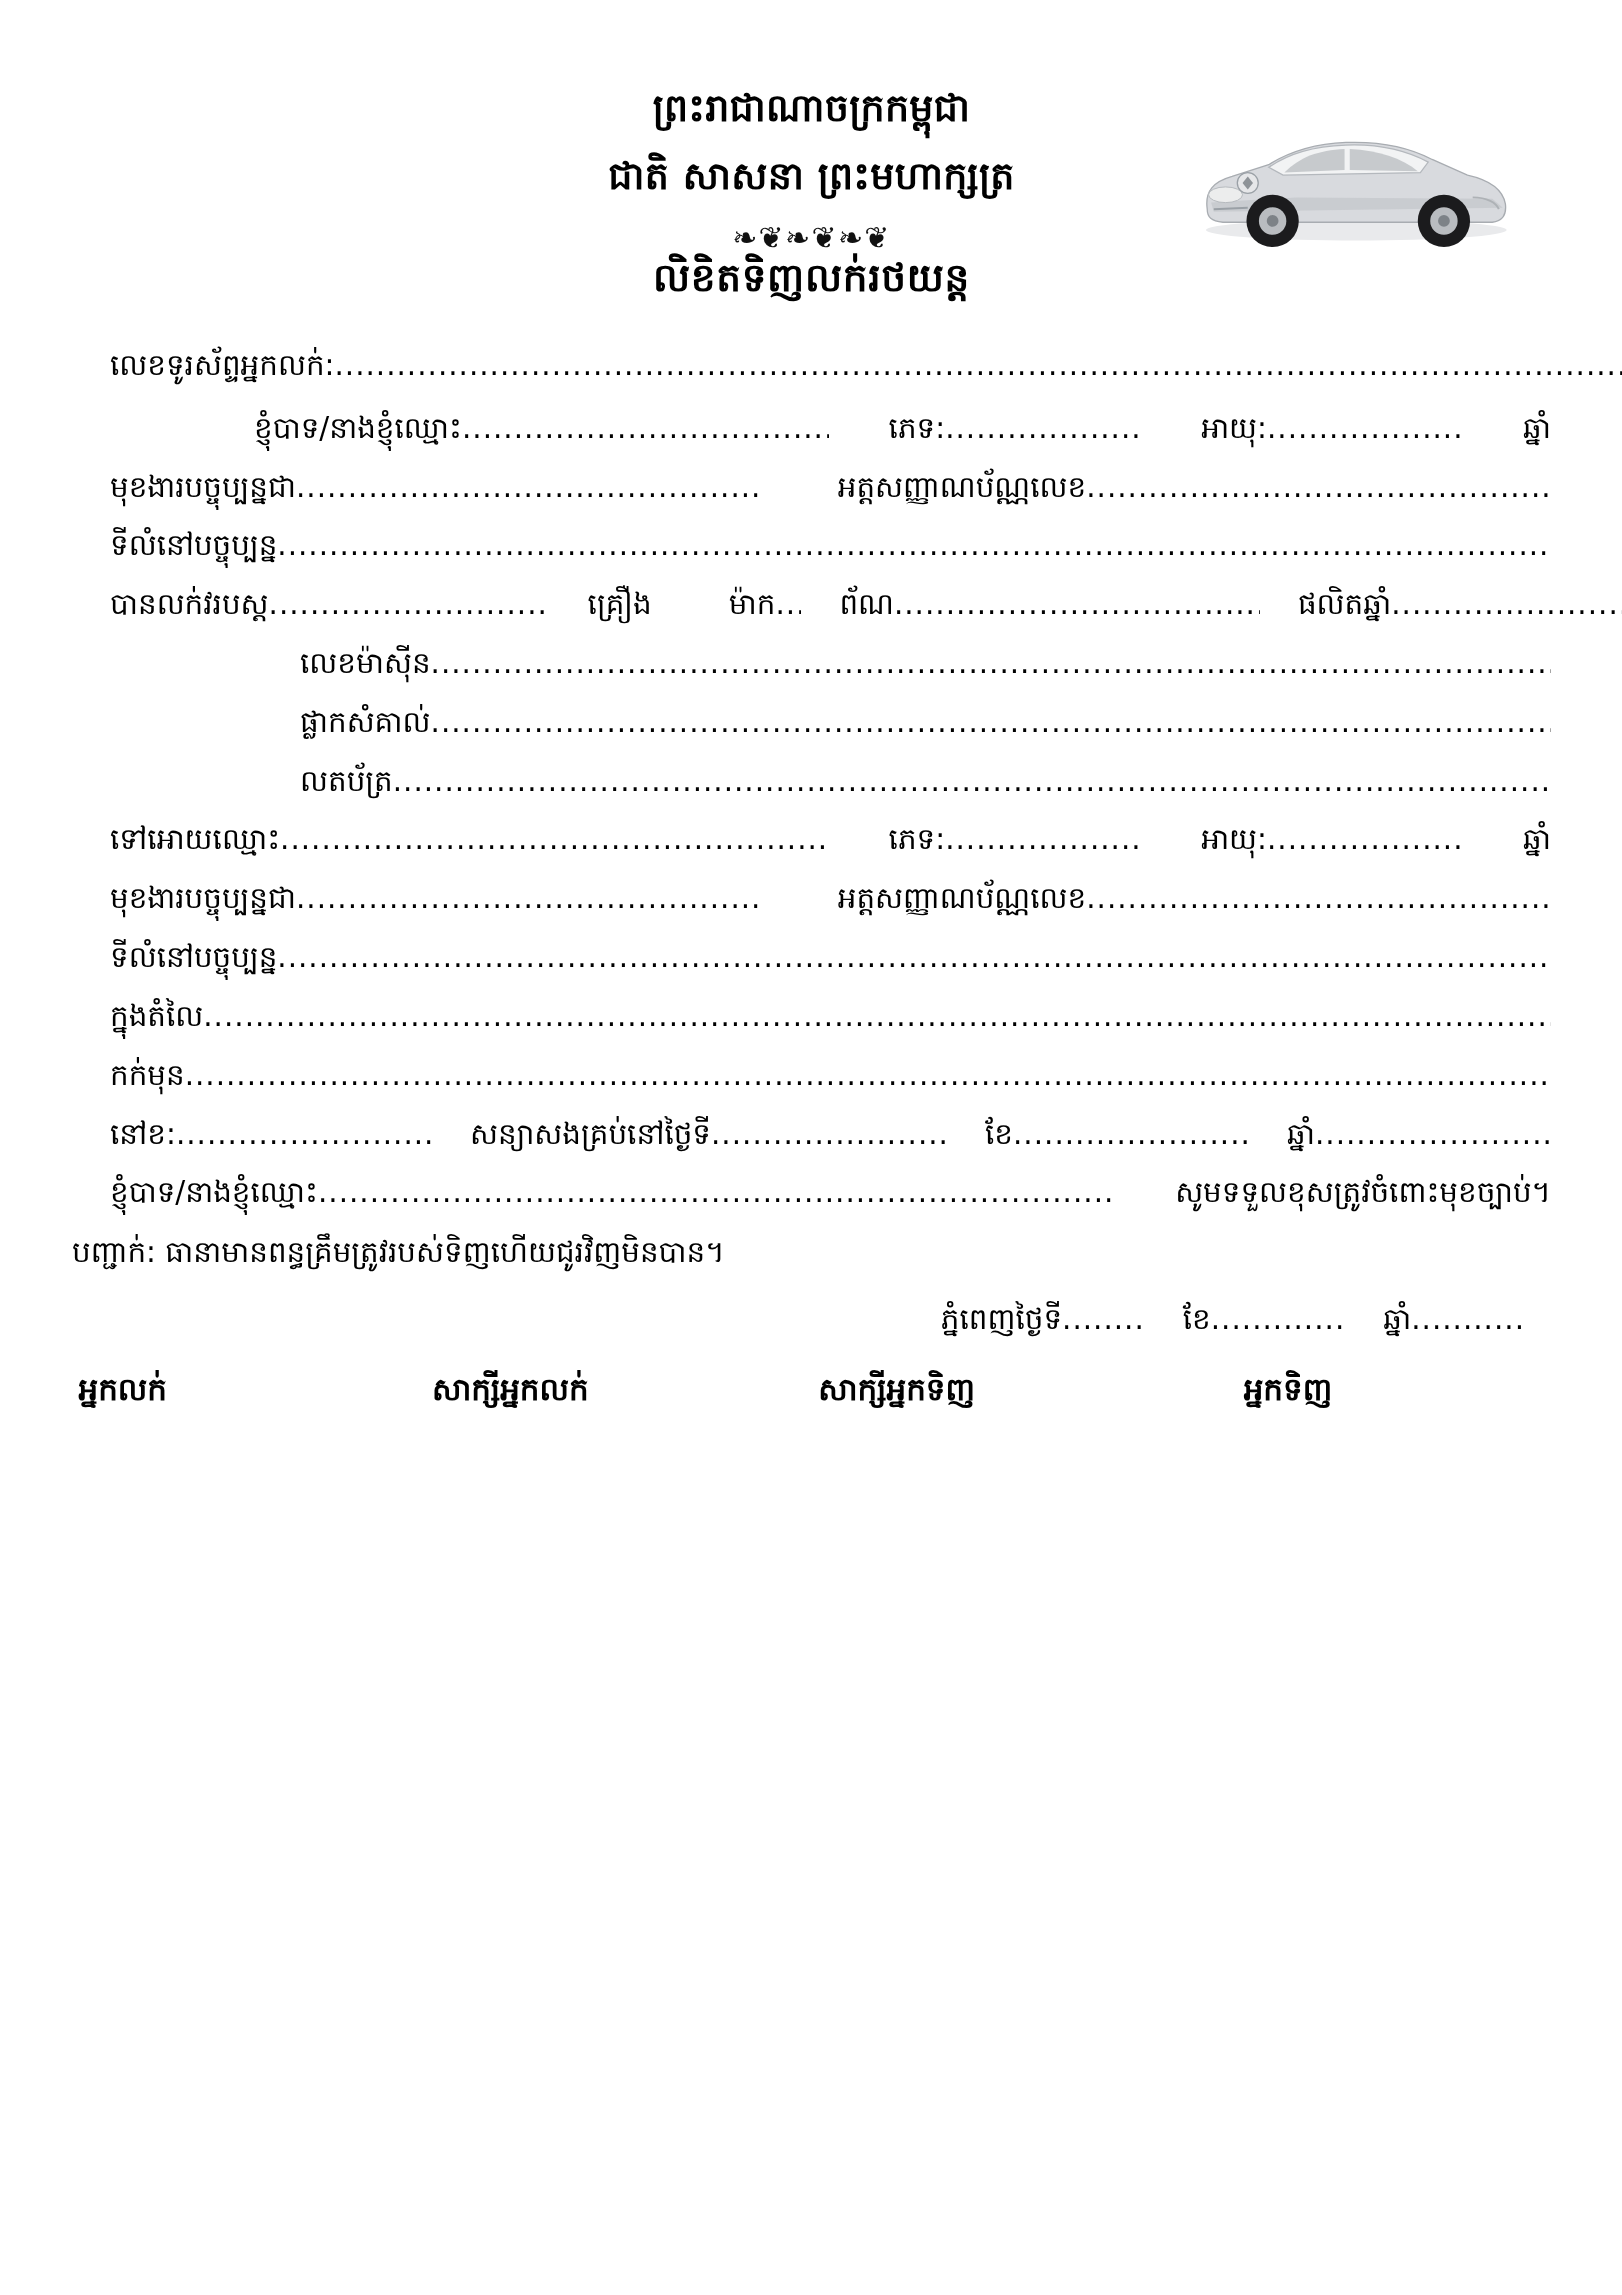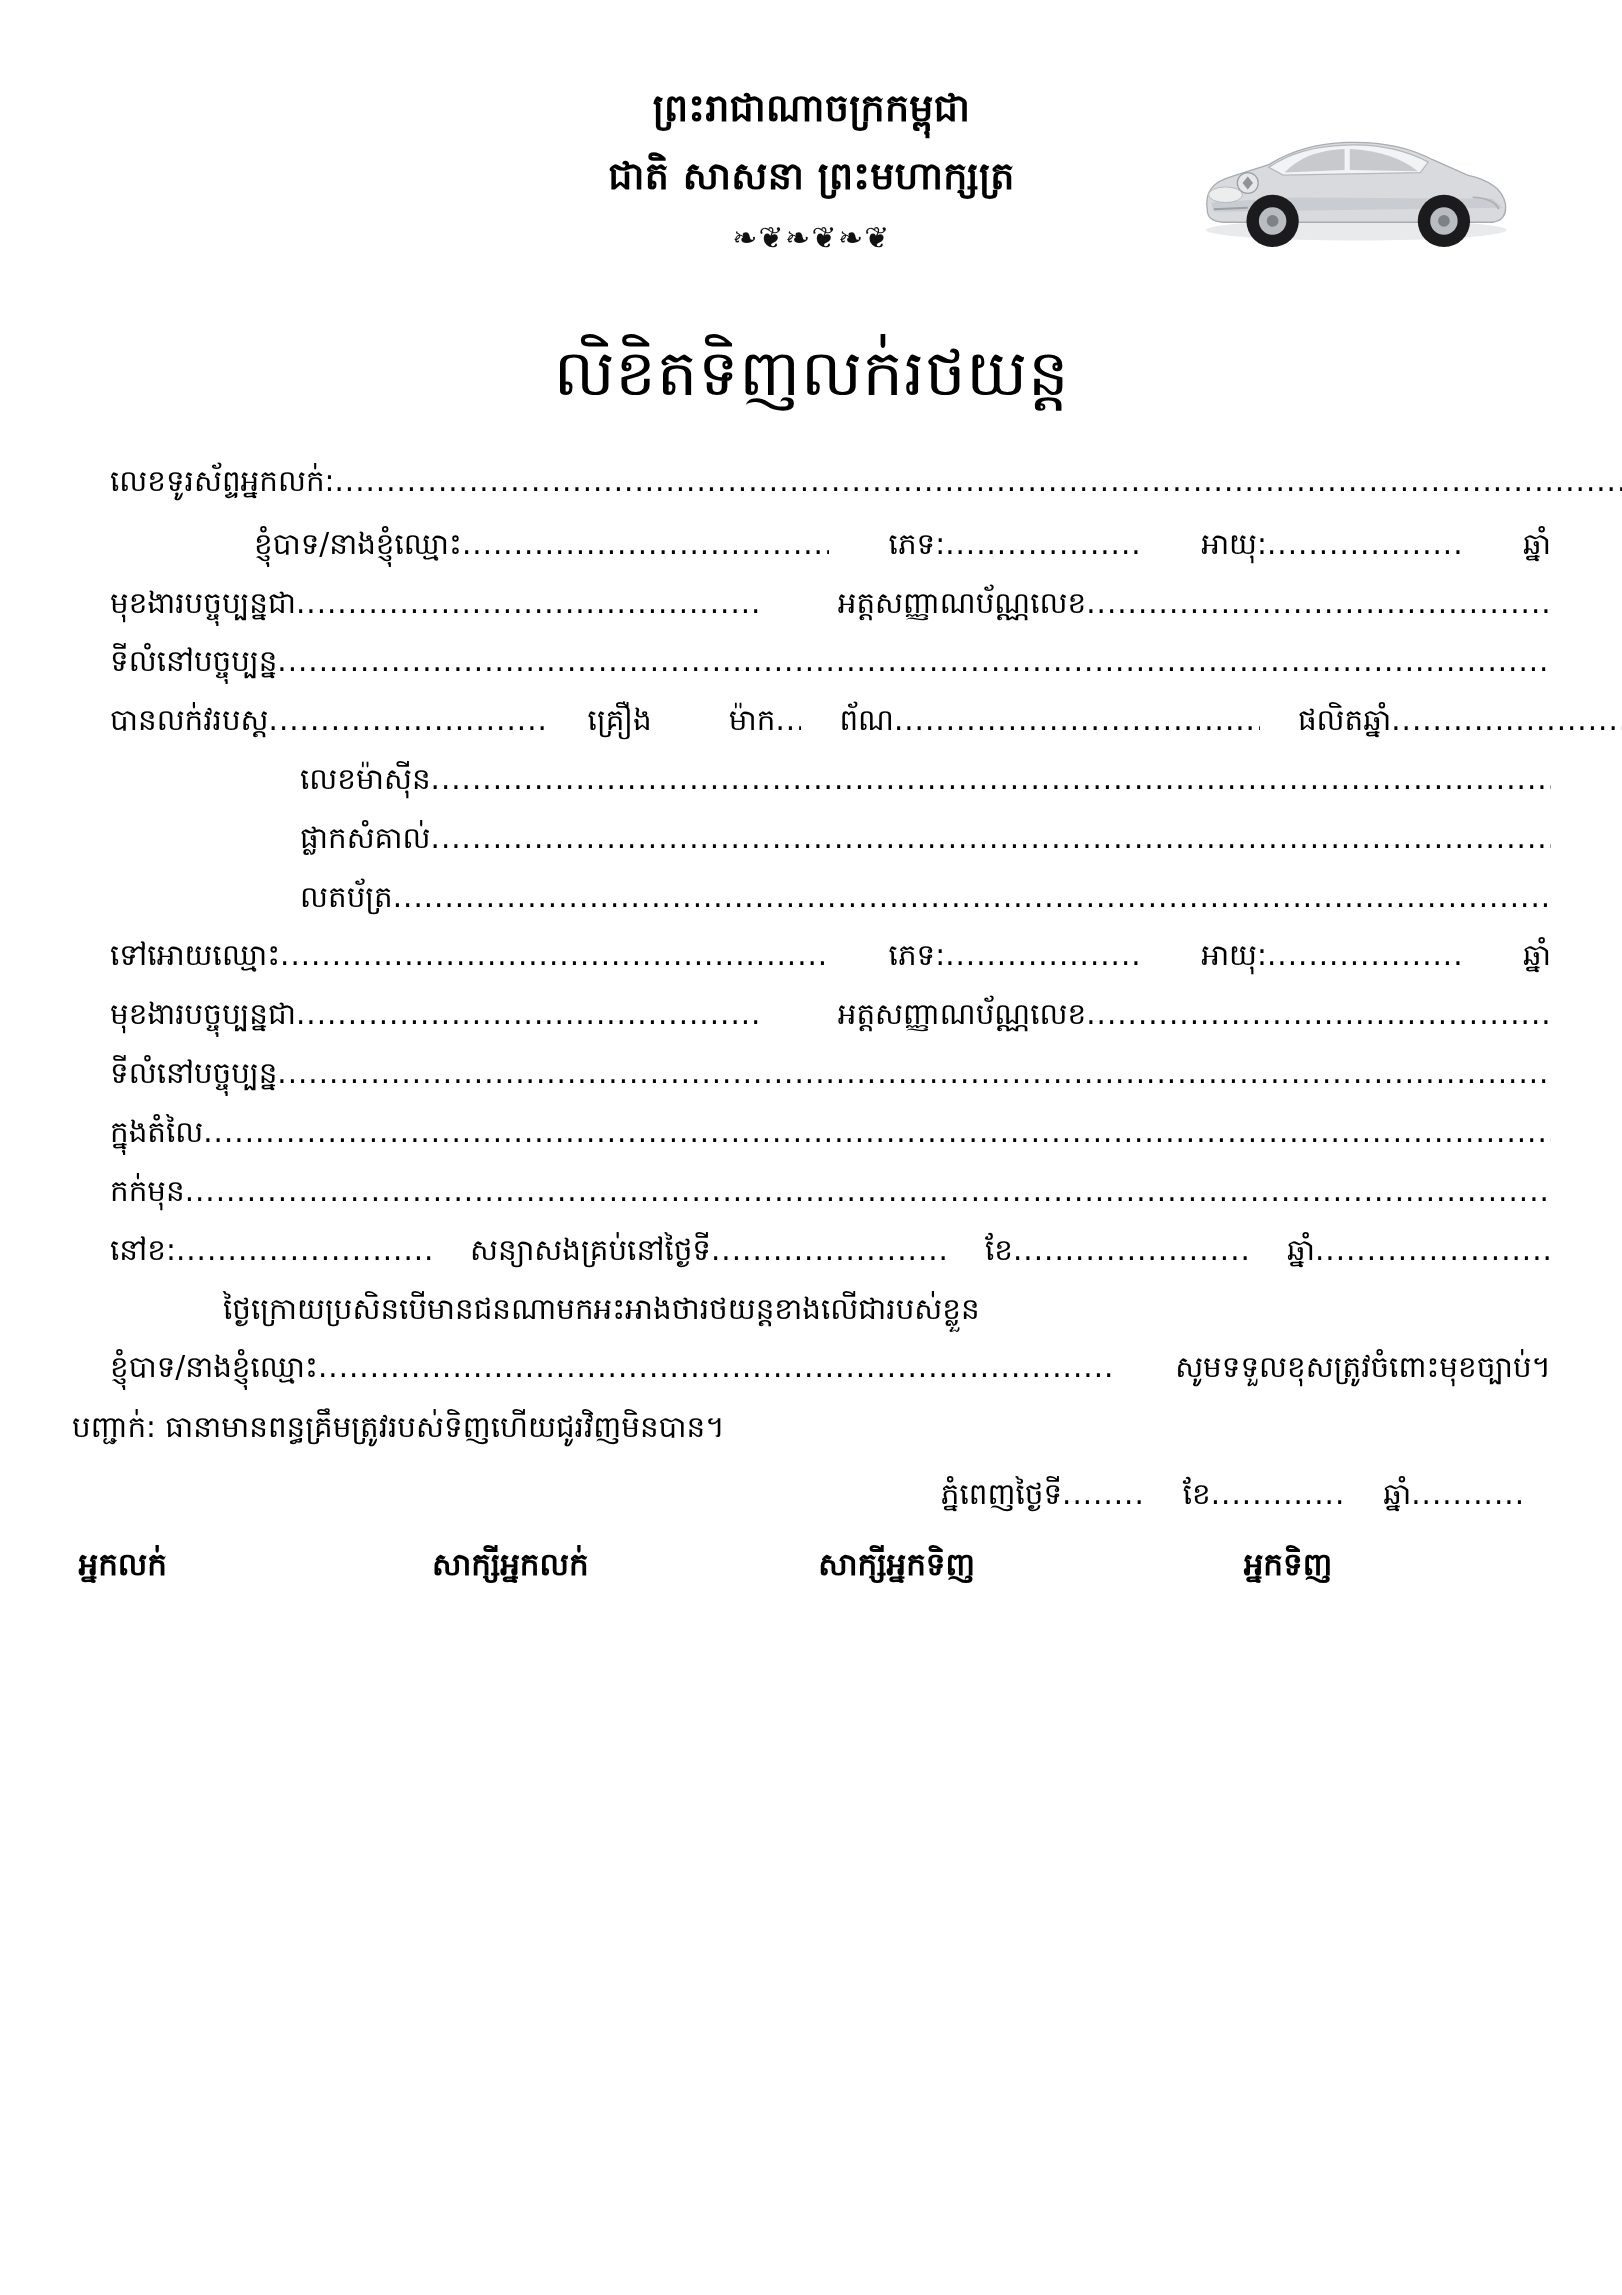--- a/index.html
+++ b/index.html
@@ -49,23 +49,22 @@
     position: absolute;
     right: 26px;
     top: 19.6px;
     width: 340px;
     height: 151px;
   }
 
   
   .doc-title {
     text-align: center;
-    font-size: 64px;
-    font-weight: normal;
-    margin-top: 79px;
+    font-size: 39px;
+    font-weight: bold;
     margin-bottom: 39px;
     letter-spacing: 0.7px;
   }
 
   
   .form-body {
     font-size: 29.4px;
     line-height: 1.0;
   }
   .row {
@@ -305,21 +304,20 @@
       <span class="lbl">នៅខ:</span>
       <span class="dots"></span>
       <span class="lbl">សន្យាសងគ្រប់នៅថ្ងៃទី</span>
       <span class="dots w-sm"></span>
       <span class="lbl">ខែ</span>
       <span class="dots w-sm"></span>
       <span class="lbl">ឆ្នាំ</span>
       <span class="dots w-sm"></span>
     </div>
 
-    <div class="note-line">ថ្ងៃក្រោយប្រសិនបើមានជនណាមកអះអាងថារថយន្តខាងលើជារបស់ខ្លួន</div>
 
     <div class="row">
       <span class="lbl">ខ្ញុំបាទ/នាងខ្ញុំឈ្មោះ</span>
       <span class="dots"></span>
       <span class="spacer-sm"></span>
       <span class="lbl">សូមទទួលខុសត្រូវចំពោះមុខច្បាប់។</span>
     </div>
 
     <div class="confirm-line">បញ្ជាក់: ធានាមានពន្ធគ្រឹមត្រូវរបស់ទិញហើយជូរវិញមិនបាន។</div>
 

